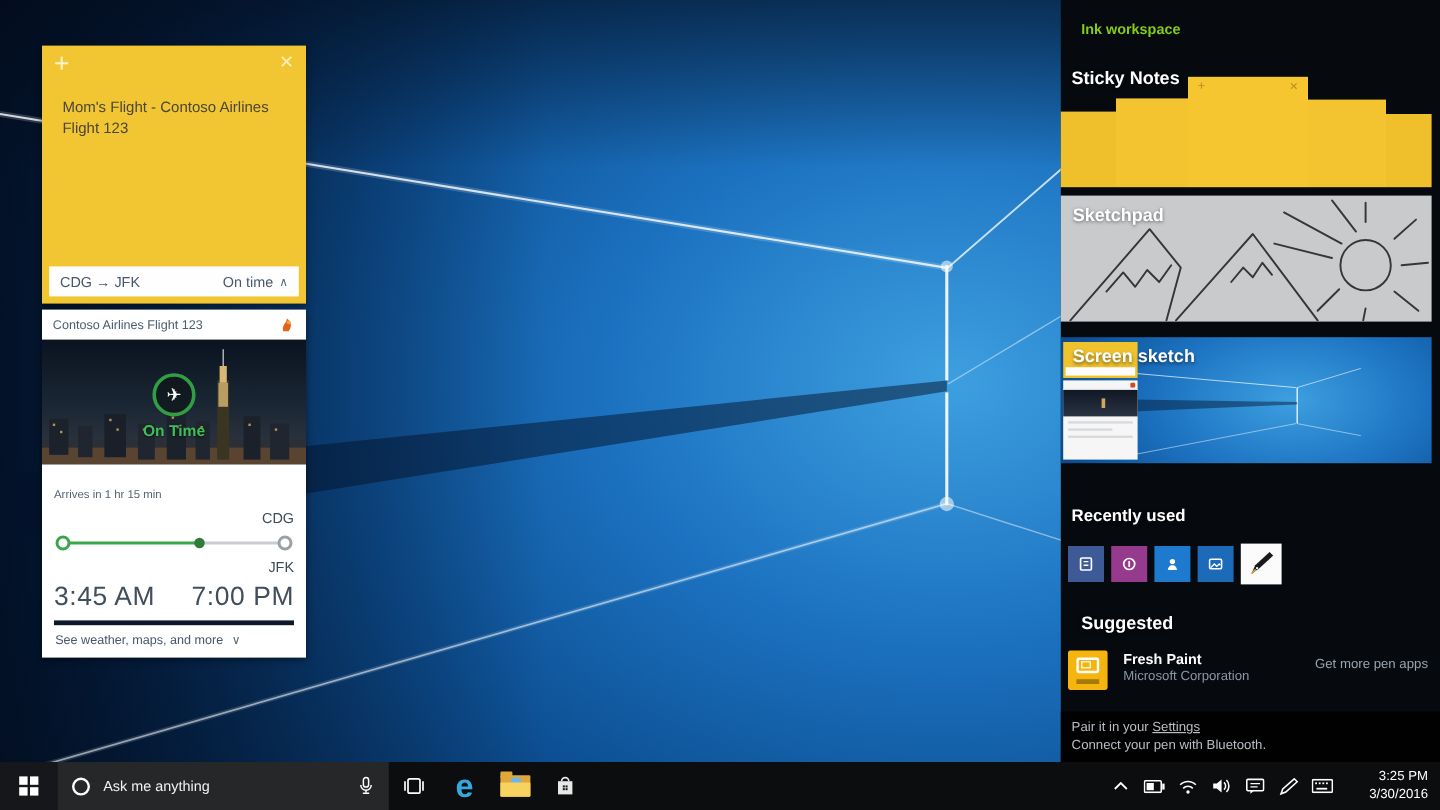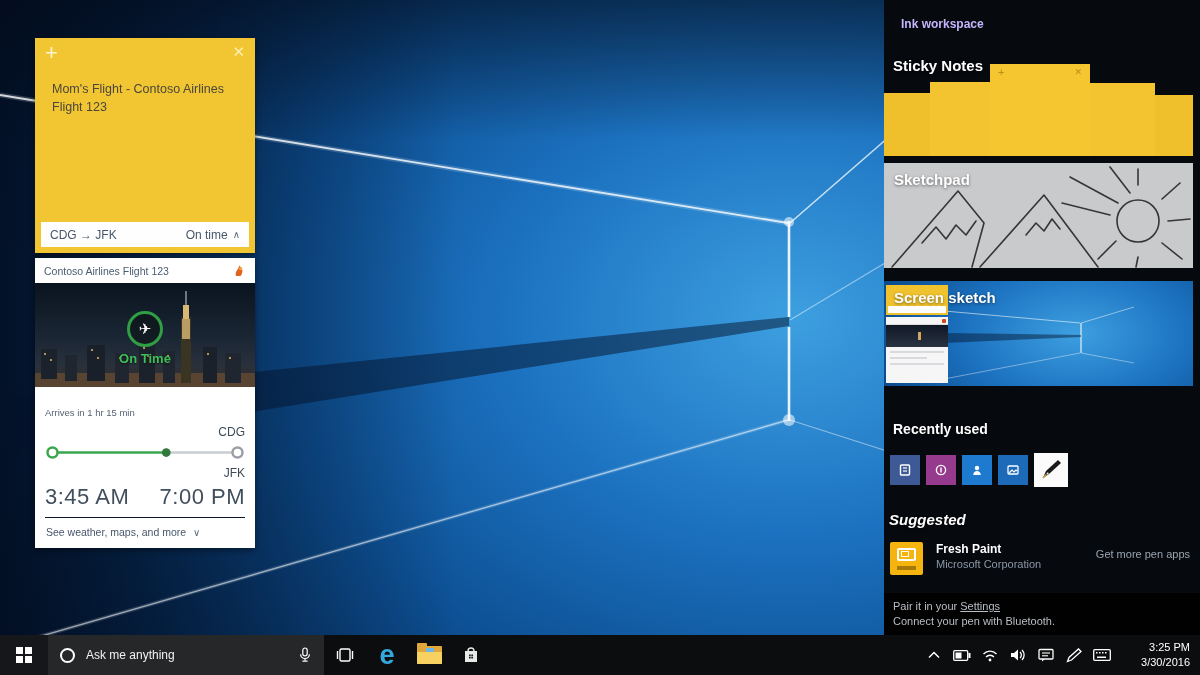--- a/index.html
+++ b/index.html
@@ -43,27 +43,27 @@
     font-size:13px; font-weight:bold; color:#3fbf55; text-shadow:0 1px 2px rgba(0,0,0,.6); }
   .card-body { flex:1; padding:20px 10px 0; }
   .arrival-note { font-size:9.5px; color:#566373; margin-bottom:7px; }
   .prog-row { display:flex; align-items:flex-end; gap:6px;flex-direction:column; }
   .prog-code { font-size:12px; color:#3d4a57; }
   .prog-svg { flex:1; height:12px; }
   .times { display:flex; justify-content:space-between; margin-top:4px;
     font-size:22px; font-weight:300; color:#414e5b; letter-spacing:.5px; }
   .detail-row { display:flex; justify-content:space-between; font-size:9.5px; color:#67737f; line-height:1.45; }
   .details { margin-top:6px; }
-  .card-foot { margin-top:7px; border-top:1px solid #0f172a; height:29px;
+  .card-foot { margin-top:7px; border-top:4px solid #0f172a; height:29px;
     display:flex; align-items:center; gap:7px; padding:0 1px; font-size:10.5px; color:#47566b; }
 
   
   .panel { position:absolute; left:884px; top:0; width:316px; height:635px; background:#06090e; }
   .panel-inner { position:absolute; left:0; top:0; width:309px; height:635px; }
-  .panel-title { position:absolute; left:17px; top:17px; font-size:12px; font-weight:bold; color:#c4b5fd; }
+  .panel-title { position:absolute; left:17px; top:17px; font-size:12px; font-weight:bold; color:#84cc16; }
   .sec-label { font-size:15px; font-weight:bold; color:#fff; text-shadow:0 1px 3px rgba(0,0,0,.5); }
   .lbl-stickynotes { position:absolute; left:9px; top:57px; }
   .notes-strip { position:absolute; left:0; top:62px; width:309px; height:94px; }
   .pnote { position:absolute; bottom:0; background:#f5c62f; }
   .pnote.n1 { left:0;   width:46px;  height:63px; background:#efc02c; }
   .pnote.n2 { left:46px; width:60px; height:74px; background:#f3c430; }
   .pnote.n3 { left:106px; width:100px; height:92px; }
   .pnote.n4 { left:206px; width:65px; height:73px; background:#f3c430; }
   .pnote.n5 { left:271px; width:38px; height:61px; background:#efc02c; }
   .pnote-plus { position:absolute; left:8px; top:2px; font-size:11px; color:#b5901f; }
@@ -83,21 +83,21 @@
   .mini-line { height:2px; background:#d8dadd; margin:4px 4px 0; }
   .mini-line.short { width:60%; }
   .lbl-recent { position:absolute; left:9px; top:421px; font-size:14px; }
   .tiles { position:absolute; left:6px; top:453px; display:flex; align-items:center; gap:6px; }
   .tile { width:30px; height:30px; display:flex; align-items:center; justify-content:center; }
   .tile.t1 { background:#3e5a96; }
   .tile.t2 { background:#953a8c; }
   .tile.t3 { background:#1e7ace; }
   .tile.t4 { background:#1d6ab8; }
   .tile.t5 { background:#fbfbfb; width:34px; height:34px; }
-  .lbl-suggested { position:absolute; left:5px; top:511px;font-style:italic; }
+  .lbl-suggested { position:absolute; left:17px; top:511px; }
   .sugg-row { position:absolute; left:6px; top:542px; width:300px; display:flex; align-items:flex-start; }
   .fp-icon { width:33px; height:33px; background:#f5b50e; border-radius:2px; position:relative; flex:0 0 auto; }
   .fp-canvas { position:absolute; left:7px; top:6px; width:19px; height:13px; border:2px solid #fff; border-radius:2px; }
   .fp-inner { position:absolute; left:11px; top:9px; width:8px; height:6px; border:1.5px solid #fff; }
   .fp-bar { position:absolute; left:7px; bottom:5px; width:19px; height:4px; background:#7a5a06; opacity:.65; }
   .sugg-text { margin-left:13px; flex:1; }
   .sugg-name { font-size:12px; font-weight:bold; color:#fff; }
   .sugg-pub { font-size:11px; color:#8a97a5; margin-top:2px; }
   .sugg-link { font-size:11px; color:#9aa5af; margin-top:6px; white-space:nowrap; }
   .pen-tip { position:absolute; left:0; top:593px; width:316px; height:42px; background:#010101; padding:6px 9px;

